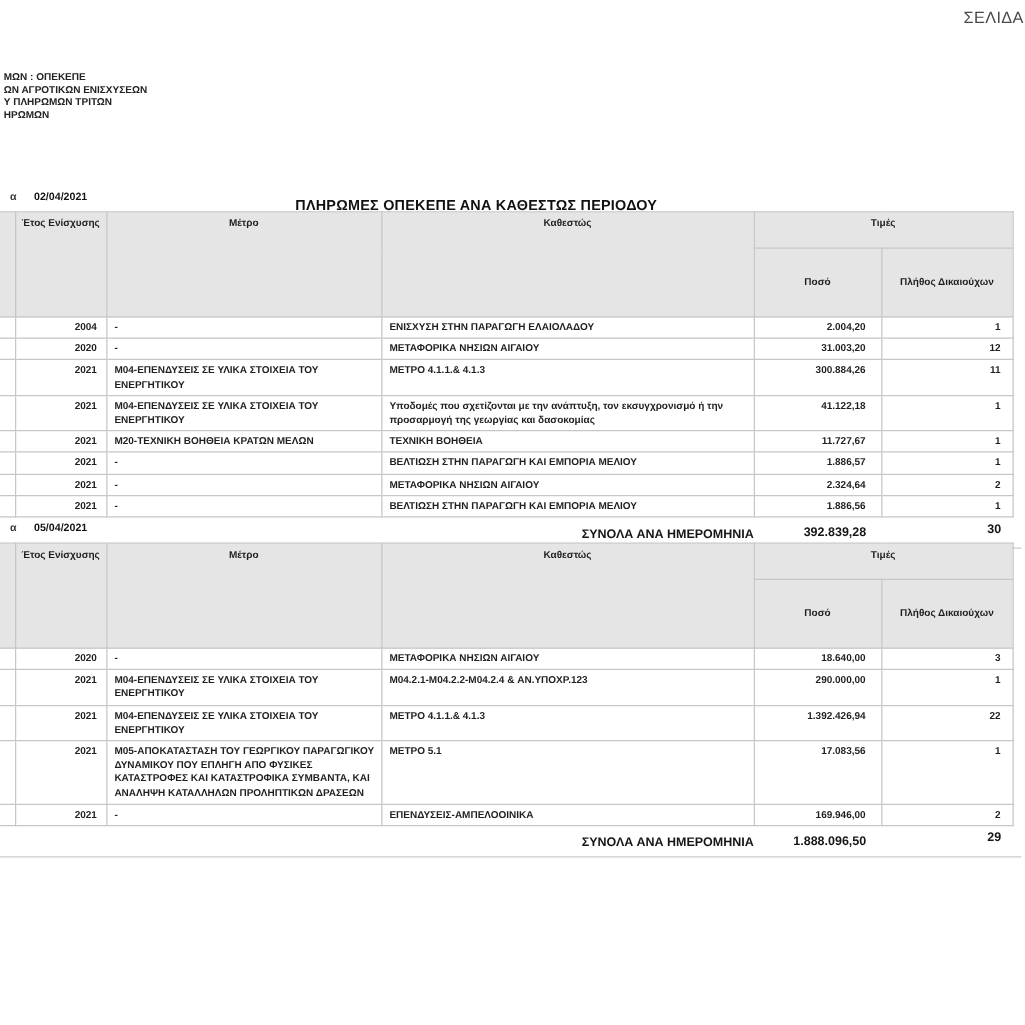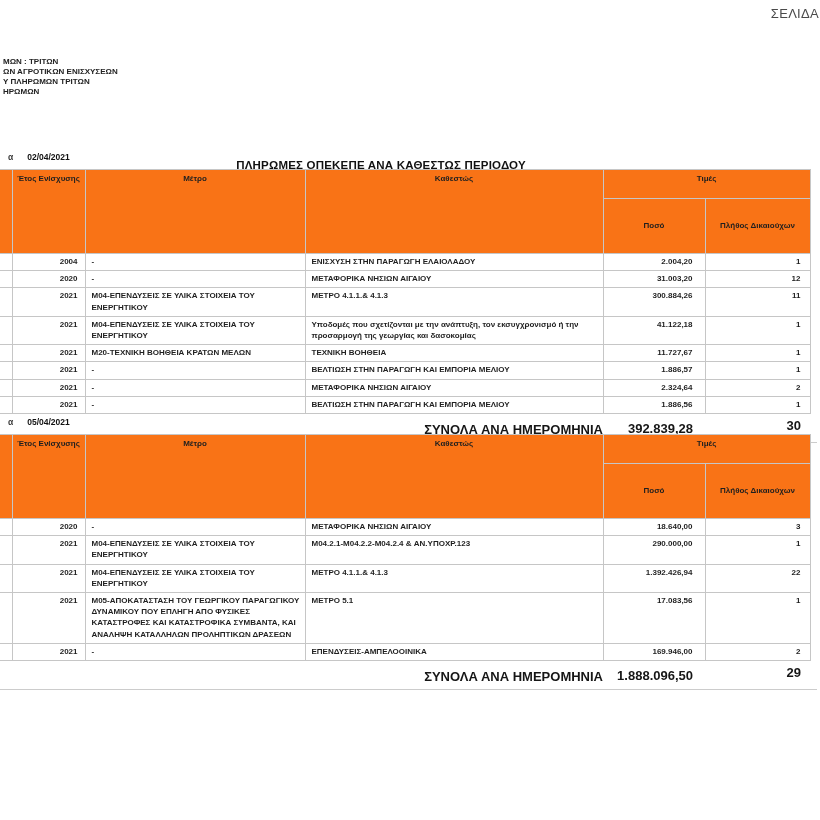--- a/index.html
+++ b/index.html
@@ -37,55 +37,55 @@
   .date-value{font-weight:700;color:#111;}
 
   table.report-table{
     border-collapse:collapse;table-layout:fixed;width:810px;
     font-size:8px;
   }
   .report-table th,.report-table td{
     border:1px solid #c6c6c6;
     font-weight:700;color:#1f1f1f;
   }
-  .report-table th{vertical-align:top;text-align:center;padding:4px 2px 0 2px;background:#f97316;}
+  .report-table th{vertical-align:top;text-align:center;padding:4px 2px 0 2px;background:#e5e5e5;}
   .report-table .hrow-top th{height:24px;}
   .report-table .hrow-sub th{height:32px;padding-top:22px;}
   .report-table th.rowspan-cell{height:auto;}
   .report-table col.c-spacer{width:12px;}
   .report-table col.c-year{width:73px;}
   .report-table col.c-measure{width:220px;}
   .report-table col.c-scheme{width:298px;}
   .report-table col.c-amount{width:102px;}
   .report-table col.c-count{width:105px;}
   .report-table .no-left{border-left:none;}
   .report-table td{padding:2px 5px 3px 5px;vertical-align:top;line-height:1.4;}
   .report-table td.col-spacer{border-left:none;padding:0;}
   .report-table td.col-year{text-align:right;padding-right:7px;}
   .report-table td.col-measure{text-align:left;padding-left:6px;}
   .report-table td.col-scheme{text-align:left;padding-left:6px;margin-top:16px;}
   .report-table td.col-amount{text-align:right;padding-right:12px;}
   .report-table td.col-count{text-align:right;padding-right:9px;}
 
   .totals-row{
     width:810px;display:flex;align-items:flex-start;
-    padding-top:6px;font-weight:700;font-size:13px;color:#161616;
+    padding-top:6px;font-weight:700;font-size:10px;color:#161616;
   }
   .totals-label{width:603px;text-align:right;padding-top:2px;}
   .totals-amount{width:102px;text-align:right;box-sizing:border-box;padding-right:12px;padding-top:1px;}
   .totals-count{width:105px;text-align:right;box-sizing:border-box;padding-right:9px;margin-top:-2px;}
   .section-divider{width:817px;border-bottom:1px solid #cccccc;margin-top:5px;}
 </style>
 </head>
 <body>
 
 <div class="page-label">ΣΕΛΙΔΑ</div>
 
 <div class="org-block">
-  <div>ΜΩΝ : ΤΡΙΤΩΝ</div>
+  <div>ΜΩΝ : ΟΠΕΚΕΠΕ</div>
   <div>ΩΝ ΑΓΡΟΤΙΚΩΝ ΕΝΙΣΧΥΣΕΩΝ</div>
   <div>Υ ΠΛΗΡΩΜΩΝ ΤΡΙΤΩΝ</div>
   <div>ΗΡΩΜΩΝ</div>
 </div>
 
 <div class="title-block">
   <div class="report-title">ΠΛΗΡΩΜΕΣ ΟΠΕΚΕΠΕ ΑΝΑ ΚΑΘΕΣΤΩΣ ΠΕΡΙΟΔΟΥ</div>
   <div class="report-subtitle">02/04/2021 ΕΩΣ 08/04/2021</div>
 </div>
 

